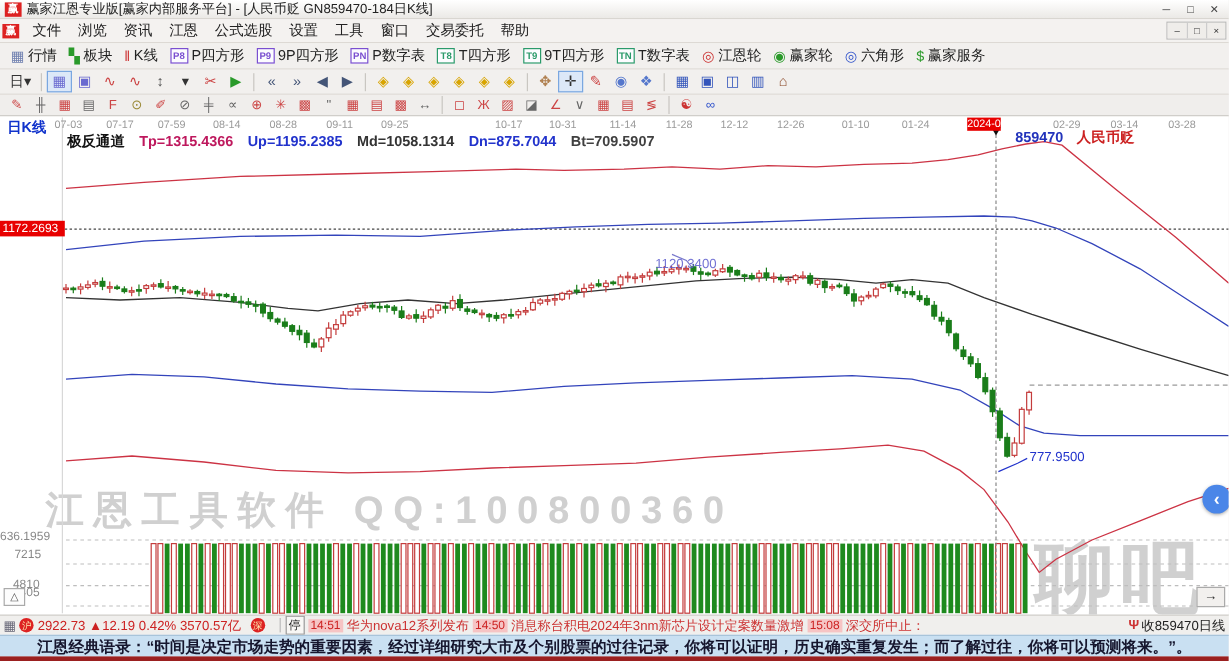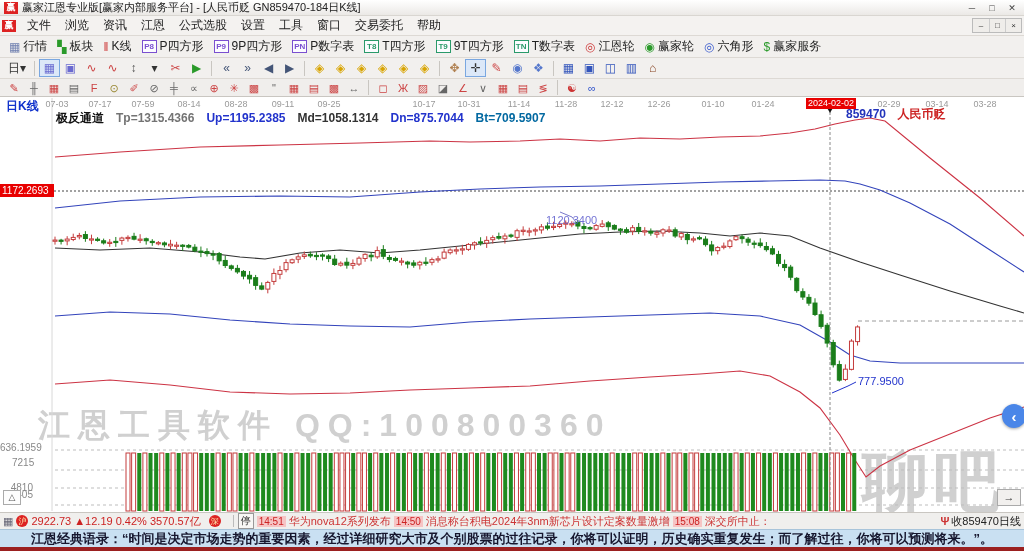--- a/index.html
+++ b/index.html
@@ -672,28 +672,28 @@
       <div class="date-lbl" style="left: 519px;">11-14</div>
       <div class="date-lbl" style="left: 566px;">11-28</div>
       <div class="date-lbl" style="left: 612px;">12-12</div>
       <div class="date-lbl" style="left: 659px;">12-26</div>
       <div class="date-lbl" style="left: 713px;">01-10</div>
       <div class="date-lbl" style="left: 763px;">01-24</div>
       <div class="date-lbl" style="left: 889px;">02-29</div>
       <div class="date-lbl" style="left: 937px;">03-14</div>
       <div class="date-lbl" style="left: 985px;">03-28</div>
     </div>
-  <div class="ovl" id="date-tag" style="left: 806px; width: 50px;">2024-02-02</div>
+  <div class="ovl" id="date-tag" style="left: 806px; width: 28px;">2024-02-02</div>
   <div class="ovl" id="legend">
       <span style="color: rgb(17, 17, 17);">极反通道</span>
-      <span style="color: #737373;">Tp=1315.4366</span>
+      <span style="color: #be185d;">Tp=1315.4366</span>
       <span style="color: rgb(34, 51, 204);">Up=1195.2385</span>
       <span style="color: rgb(51, 51, 51);">Md=1058.1314</span>
       <span style="color: rgb(34, 51, 204);">Dn=875.7044</span>
-      <span style="color: #0369a1;">Bt=709.5907</span>
+      <span style="color: #404040;">Bt=709.5907</span>
     </div>
   <div class="ovl" id="symbol">
     <span style="color: rgb(34, 51, 187);">859470</span>
     <span style="margin-left: 8px; color: rgb(204, 34, 34);">人民币贬</span>
   </div>
   <div class="ovl" id="price-tag">1172.2693</div>
   <div class="ovl" id="low-label">777.9500</div>
   <div class="ovl" id="peak-label">1120.3400</div>
   <div class="ovl axis-lbl" style="top:346px;">636.1959</div>
   <div id="vol-labels">

